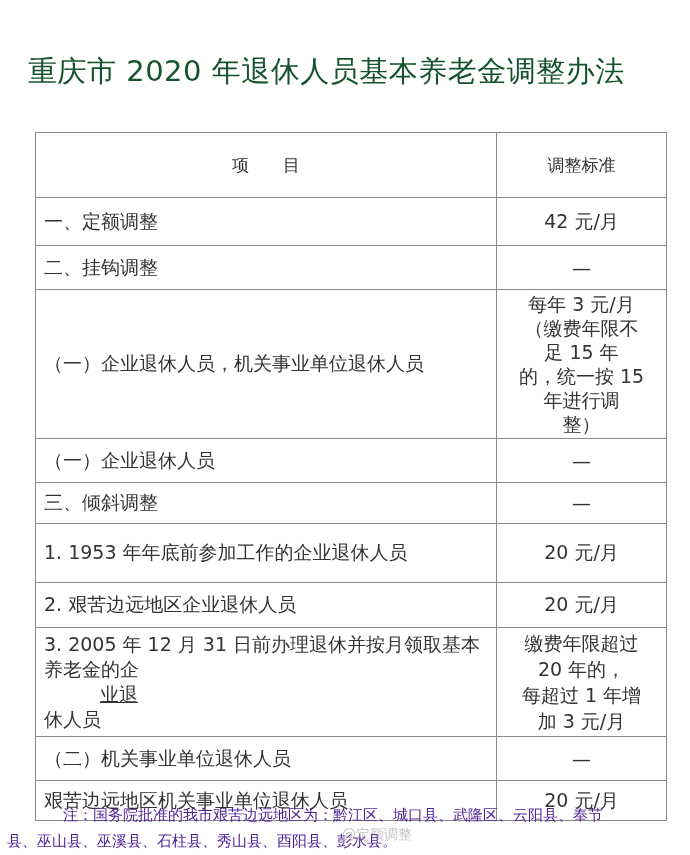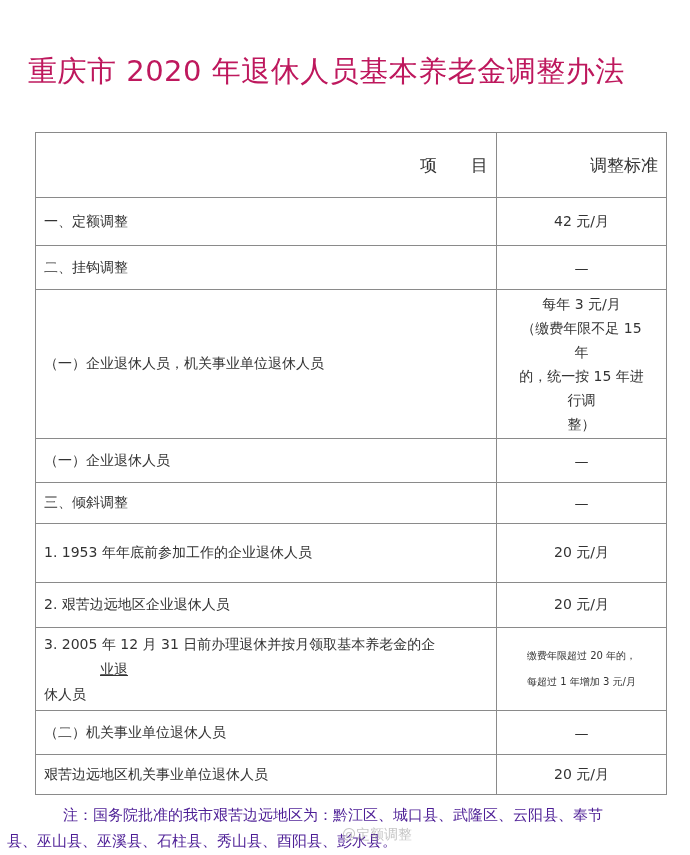--- a/index.html
+++ b/index.html
@@ -1,31 +1,31 @@
 <!DOCTYPE html>
 <html><head>
   <meta charset="utf-8">
   <style>
     html, body { margin: 0; padding: 0; }
     body {
       width: 690px; height: 855px; background: #ffffff; position: relative; overflow: hidden;
       font-family: "DejaVu Sans", "Liberation Sans", sans-serif; color: #333;
     }
     .title {
-      position: absolute; left: 28px; top: 52px; font-size: 29px; color: #be185d;
+      position: absolute; left: 28px; top: 52px; font-size: 29px; color: #14532d;
       letter-spacing: 0.5px; white-space: nowrap; font-weight: normal;
     }
     table.policy {
       position: absolute; left: 35px; top: 132px; width: 631px;
       border-collapse: collapse; table-layout: fixed;
     }
     table.policy td, table.policy th {
-      border: 1.5px solid #8a8a8a; padding: 0 8px; font-size: 14px; color: #333; vertical-align: middle;
+      border: 1.5px solid #8a8a8a; padding: 0 8px; font-size: 19px; color: #333; vertical-align: middle;
     }
-    table.policy th { font-weight: normal; font-size: 17px; text-align: right; }
+    table.policy th { font-weight: normal; font-size: 17px; }
     col.c1 { width: 461px; } col.c2 { width: 170px; }
     .center { text-align: center; }
     .val { font-size: 17.5px; text-align: center; margin-left: 36px; }
     .val-big { font-size: 19px; text-align: center; }
     .small { font-size: 12.5px; text-align: center; line-height: 24px; padding: 2px 19px !important; }
     .dash { text-align: center; font-size: 16px; }
     .note {
       position: absolute; left: 35px; top: 802px; width: 630px; font-size: 15px; line-height: 26px; color: #4c1d95;
       text-indent: 28px;
     }
@@ -82,21 +82,21 @@
   <tr style="height:45px">
     <td>2. 艰苦边远地区企业退休人员</td>
     <td class="val">20 元/月</td>
   </tr>
   <tr style="height:83px">
     <td style="line-height:25px">
       <div>3. 2005 年 12 月 31 日前办理退休并按月领取基本养老金的企</div>
       <div style="padding-left:56px; text-decoration: underline;">业退</div>
       <div>休人员</div>
     </td>
-    <td class="small" style="font-size:10px; line-height:26px">
+    <td class="small" style="font-size:19px; line-height:26px">
       <div>缴费年限超过 20 年的，</div>
       <div>每超过 1 年增加 3 元/月</div>
     </td>
   </tr>
   <tr style="height:44px">
     <td>（二）机关事业单位退休人员</td>
     <td class="dash">—</td>
   </tr>
   <tr style="height:40px">
     <td>艰苦边远地区机关事业单位退休人员</td>

